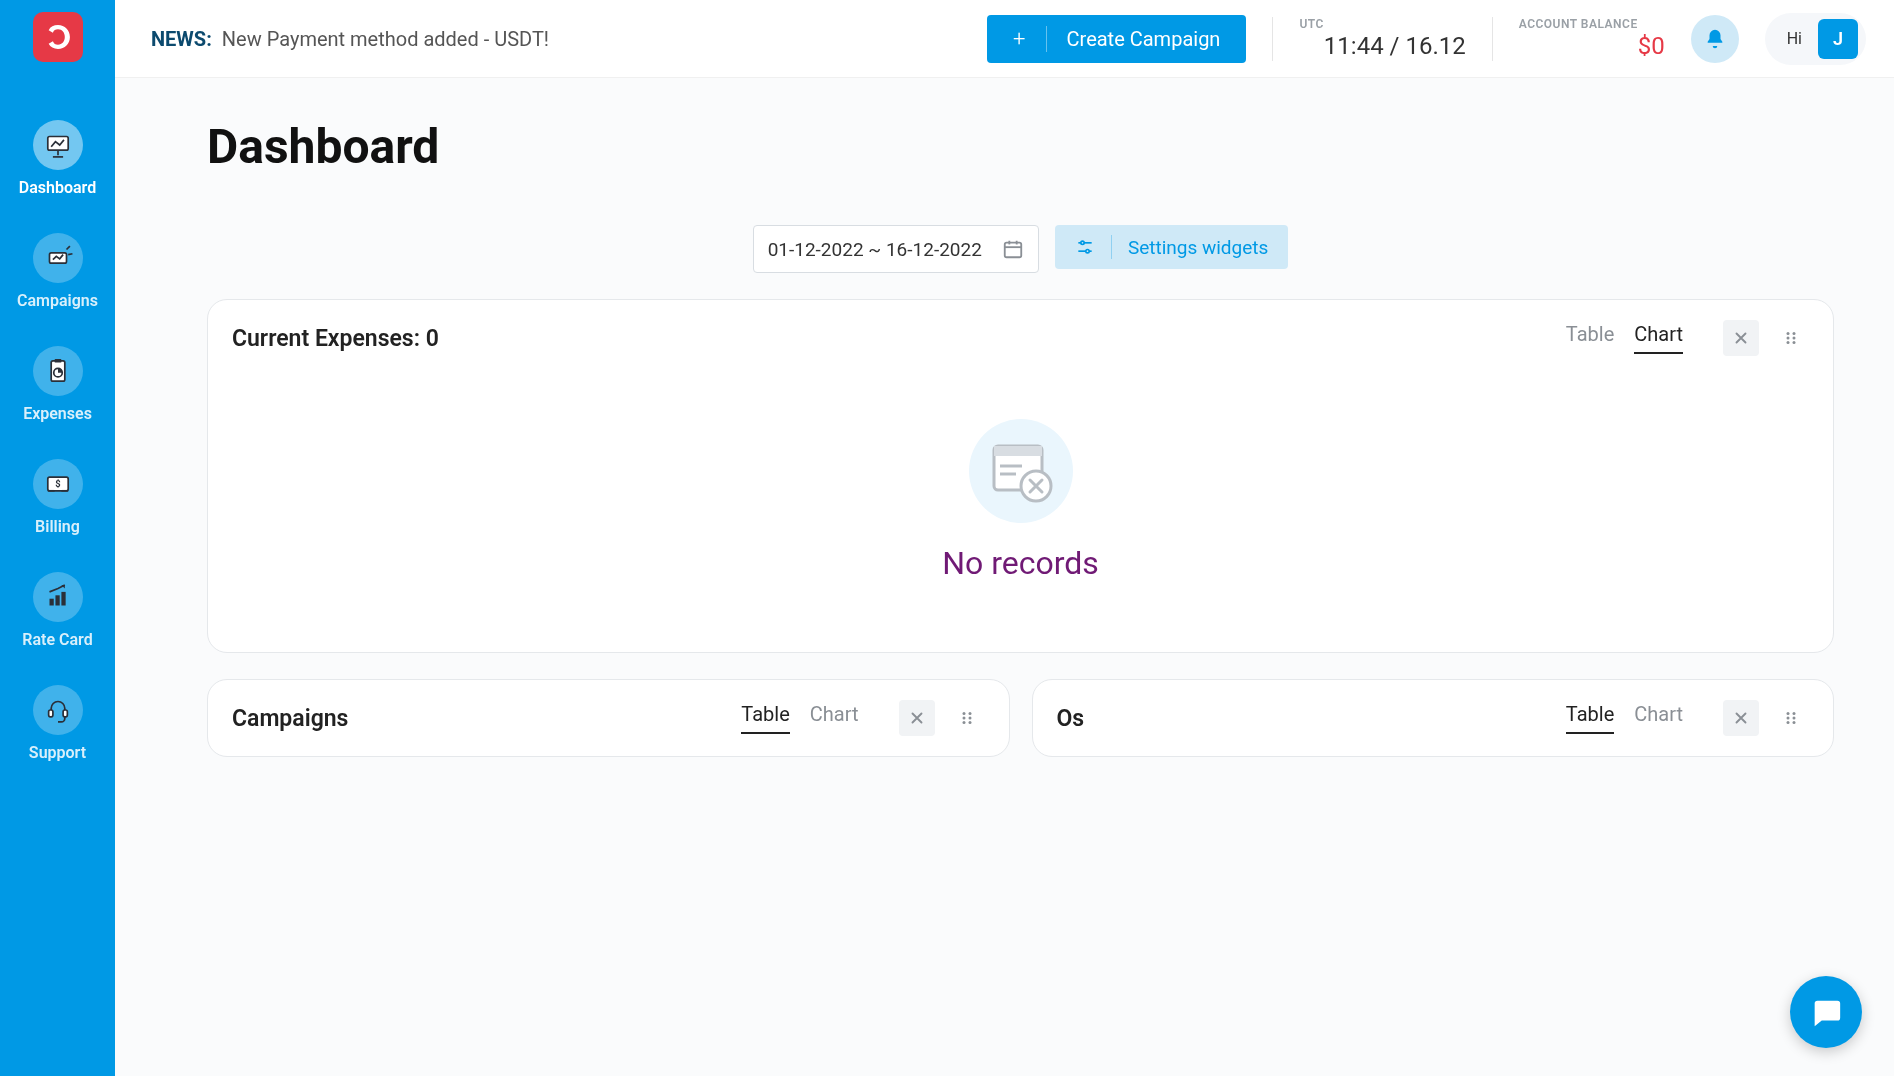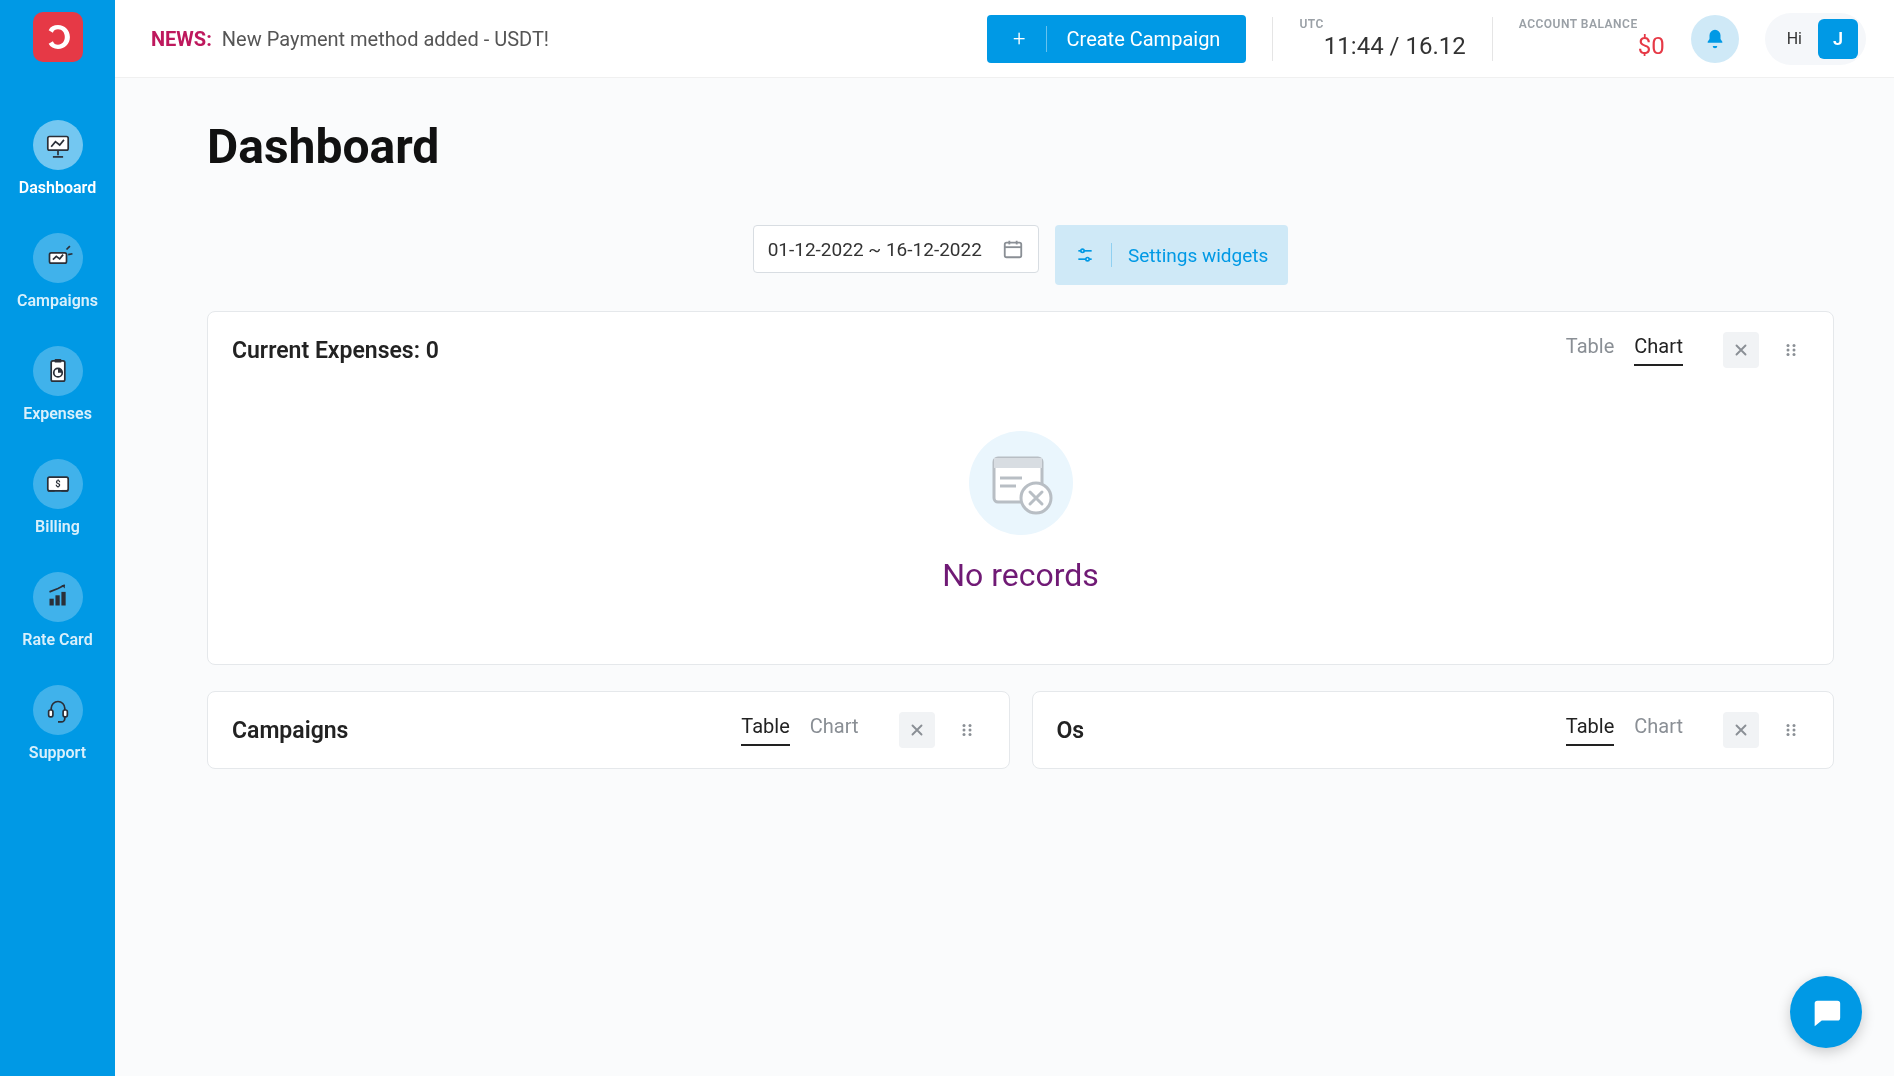--- a/index.html
+++ b/index.html
@@ -10,21 +10,21 @@
 .logo svg{width:34px;height:34px}
 .nav-item{display:flex;flex-direction:column;align-items:center;padding:18px 4px;cursor:pointer;width:100%;text-align:center}
 .nav-icon-wrap{width:50px;height:50px;border-radius:50%;display:flex;align-items:center;justify-content:center;background:rgba(255,255,255,0.25)}
 .nav-item.active .nav-icon-wrap{background:rgba(255,255,255,0.45)}
 .nav-icon-wrap svg{width:34px;height:34px}
 .nav-label{color:#fff;font-size:16px;font-weight:600;margin-top:8px}
 .nav-item:not(.active) .nav-label{opacity:.85}
 .main{flex:1;display:flex;flex-direction:column;overflow:hidden}
 .topbar{height:78px;background:#fff;display:flex;align-items:center;padding:0 28px 0 36px;border-bottom:1px solid #f0f0f0}
 .news{display:flex;align-items:baseline;gap:10px;font-size:20px}
-.news-label{color:#be185d;font-weight:700}
+.news-label{color:#0c4a6e;font-weight:700}
 .news-text{color:#555}
 .topbar-spacer{flex:1}
 .create-btn{background:#0099e5;color:#fff;border:none;border-radius:4px;height:48px;padding:0 26px;font-size:20px;display:flex;align-items:center;gap:20px;cursor:pointer}
 .create-btn .plus{font-size:22px;font-weight:300}
 .create-btn .divider{width:1px;height:26px;background:rgba(255,255,255,.4)}
 .topbar-sep{width:1px;height:44px;background:#e5e5e5;margin:0 26px}
 .stat-block{display:flex;flex-direction:row}
 .stat-label{font-size:12px;color:#9aa0a6;letter-spacing:.5px;font-weight:600}
 .stat-value{font-size:24px;color:#333;font-weight:400;margin-top:15px}
 .stat-value.red{color:#e63946}
@@ -32,25 +32,25 @@
 .notif-btn svg{width:22px;height:22px;fill:#0099e5}
 .user-block{display:flex;align-items:center;gap:16px;margin-left:26px;background:#f5f7fa;border-radius:28px;padding:6px 8px 6px 22px}
 .user-greet{font-size:16px;color:#333}
 .avatar{width:40px;height:40px;border-radius:6px;background:#0099e5;color:#fff;display:flex;align-items:center;justify-content:center;font-size:18px;font-weight:600}
 .content{flex:1;padding:40px 60px 0 92px;overflow:auto}
 .page-title{font-size:48px;font-weight:700;color:#111}
 .toolbar{display:flex;justify-content:center;gap:16px;margin-top:50px}
 .date-picker{display:flex;align-items:center;border:1px solid #d8dde2;border-radius:4px;height:48px;padding:0 14px;gap:20px;background:#fff}
 .date-text{font-size:19px;color:#333}
 .date-picker svg{width:22px;height:22px;stroke:#8a8f95;fill:none}
-.settings-btn{display:flex;align-items:center;gap:16px;height:60px;padding:0 20px;background:#cfe9f7;border:none;border-radius:4px;color:#0099e5;font-size:19px;cursor:pointer}
+.settings-btn{display:flex;align-items:center;gap:16px;height:44px;padding:0 20px;background:#cfe9f7;border:none;border-radius:4px;color:#0099e5;font-size:19px;cursor:pointer}
 .settings-btn .divider{width:1px;height:24px;background:rgba(0,153,229,.3)}
 .settings-btn svg{width:20px;height:20px;stroke:#0099e5;fill:none}
 .widget-row{display:flex;gap:22px;margin-top:26px}
-.widget{background:#fff;border:1px solid #e5e8eb;border-radius:8px;padding:20px 24px;flex:1}
+.widget{background:#fff;border:1px solid #e5e8eb;border-radius:20px;padding:20px 24px;flex:1}
 .widget.full{flex-basis:100%}
 .widget-hdr{display:flex;align-items:center;gap:20px}
 .widget-title{font-size:23px;font-weight:600;color:#222;flex:1}
 .tabs{display:flex;gap:20px}
 .tab{font-size:20px;color:#8a8f95;padding-bottom:6px;cursor:pointer;border-bottom:2px solid transparent}
 .tab.active{color:#222;border-bottom-color:#222}
 .w-actions{display:flex;gap:14px;align-items:center;margin-left:20px}
 .icon-btn{width:36px;height:36px;border-radius:4px;display:flex;align-items:center;justify-content:center;cursor:pointer;color:#8a8f95}
 .icon-btn.close{background:#f1f3f5}
 .icon-btn svg{width:18px;height:18px}

